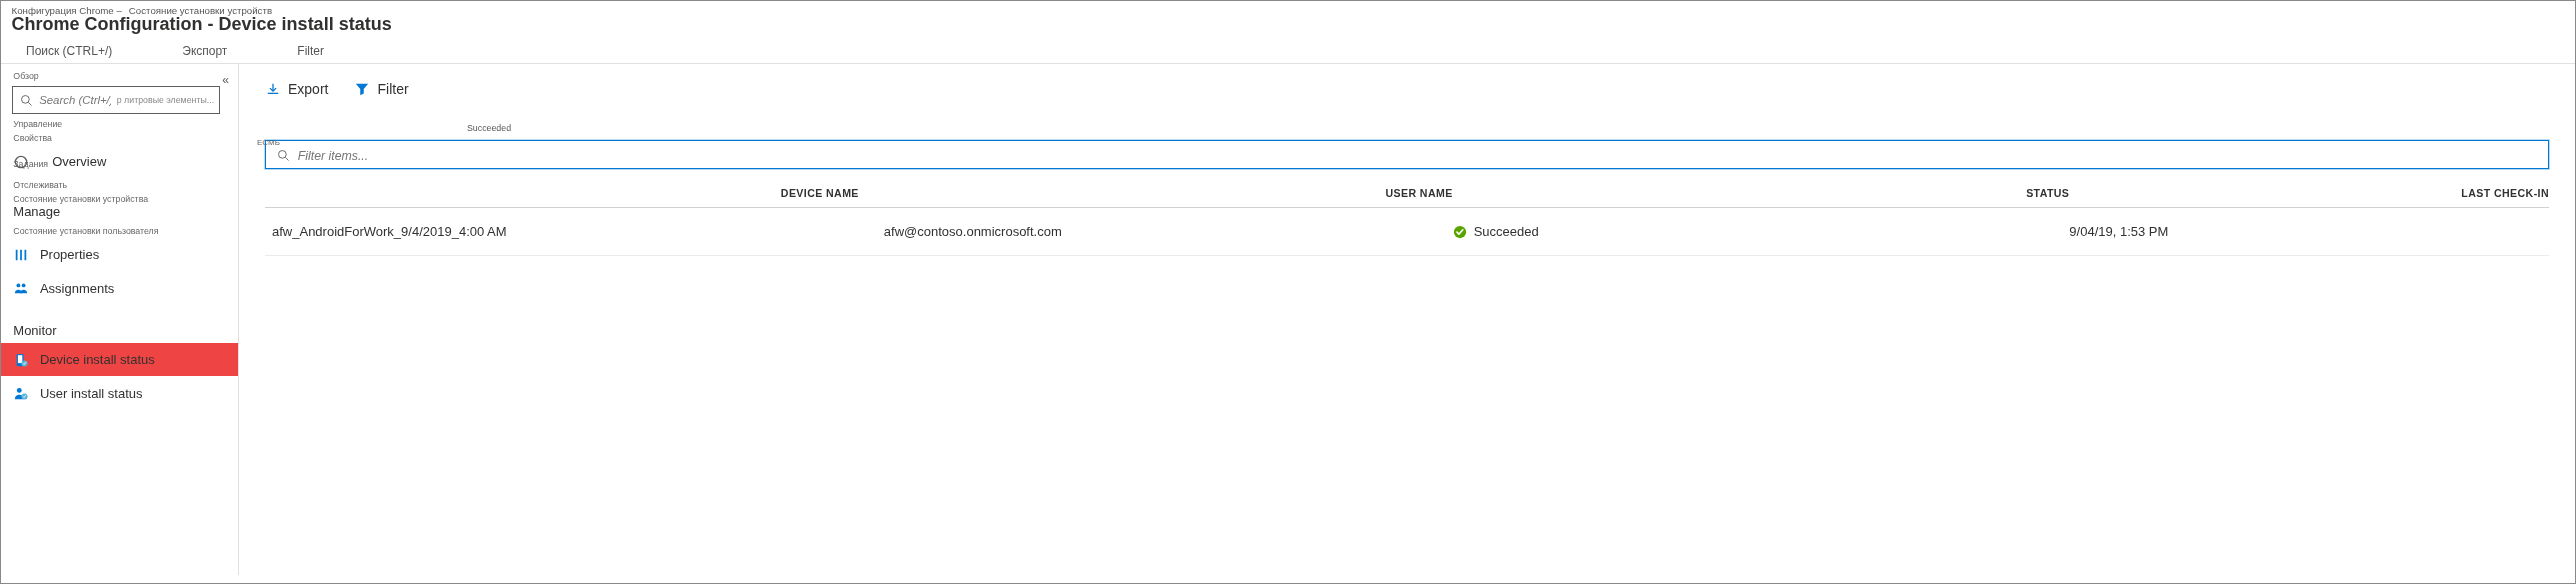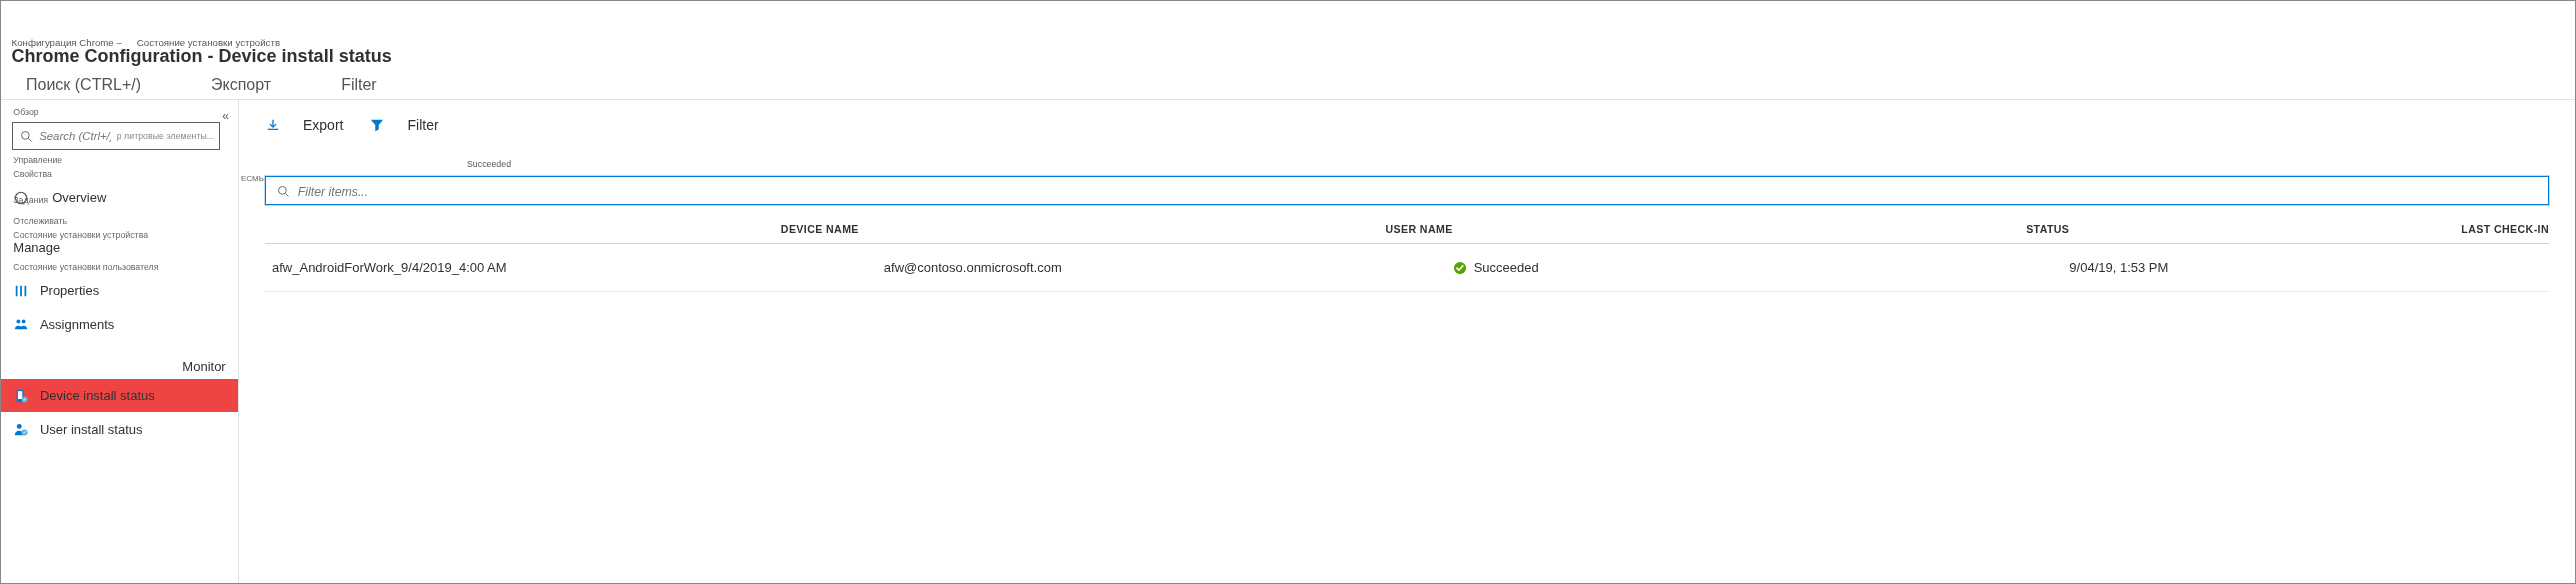--- a/index.html
+++ b/index.html
@@ -17,36 +17,35 @@
       overflow: hidden;
       border: 0.9px solid #888;
     }
     
     
     .breadcrumb-row {
       padding: 3.5px 10.6px 0 10.6px;
       font-size: 9.7px;
       color: #555;
       display: flex;
-      gap: 15px;
-      margin-top: 32px;
+      gap: 7px;
     }
     
     
     .page-title {
       font-size: 18px;
       font-weight: 700;
       color: #323130;
       padding: 0 10.6px 7px 10.6px;
       margin-top: -1.8px;
     }
     
     .subtitle-row {
       padding: 1.8px 10.6px 5.3px 25px;
-      font-size: 16px;
+      font-size: 12px;
       color: #555;
       display: flex;
       gap: 70px;
     }
     
     
     .layout {
       display: flex;
       height: calc(100% - 70px);
       border-top: 0.9px solid #e1e1e1;
@@ -134,34 +133,34 @@
     
     .main {
       flex: 1;
       padding: 17.6px 26px 17.6px 26px;
       position: relative;
     }
     
     .milli-text {
       position: absolute;
       top: 74px;
-      left: 2px;
+      left: 18px;
       font-size: 8px;
       color: #666;
     }
     
     .toolbar {
       display: flex;
       gap: 26px;
       padding-bottom: 26px;
     }
     .toolbar-btn {
       display: flex;
       align-items: center;
-      gap: 22px;
+      gap: 7px;
       cursor: pointer;
       font-size: 14px;
       color: #323130;
     }
     .toolbar-btn .icon {
       color: #0078d4;
     }
     
     .succeeded-mini {
       font-size: 8.8px;
@@ -297,21 +296,21 @@
         <svg viewBox="0 0 16 16" width="14" height="14" fill="#0078d4">
             <circle cx="5" cy="5" r="2.2"></circle>
             <circle cx="11" cy="5" r="2.2"></circle>
             <path d="M1 14 C1 10 5 10 5 10 C5 10 9 10 9 14 Z"></path>
             <path d="M7 14 C7 10 11 10 11 10 C11 10 15 10 15 14 Z"></path>
           </svg>
       </span>
       <span>Assignments</span>
     </div>
 
-    <div class="sidebar-section-header" style="margin-top:8.8px;text-align:right;">Monitor</div>
+    <div class="sidebar-section-header" style="margin-top:8.8px;">Monitor</div>
 
     <div class="sidebar-item active">
       <span class="icon">
         <svg viewBox="0 0 16 16" width="14" height="14">
             <rect x="3" y="1" width="8" height="14" rx="1.5" fill="#0078d4"></rect>
             <rect x="4.5" y="2.5" width="5" height="9" fill="#fff"></rect>
             <circle cx="12" cy="12" r="3.5" fill="#59b4d9"></circle>
             <path d="M10.5 12 l1 1 l2 -2.5" stroke="#fff" stroke-width="1" fill="none"></path>
           </svg>
       </span>

